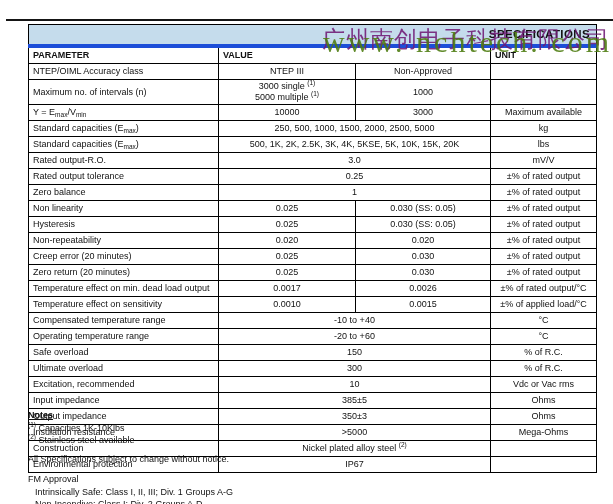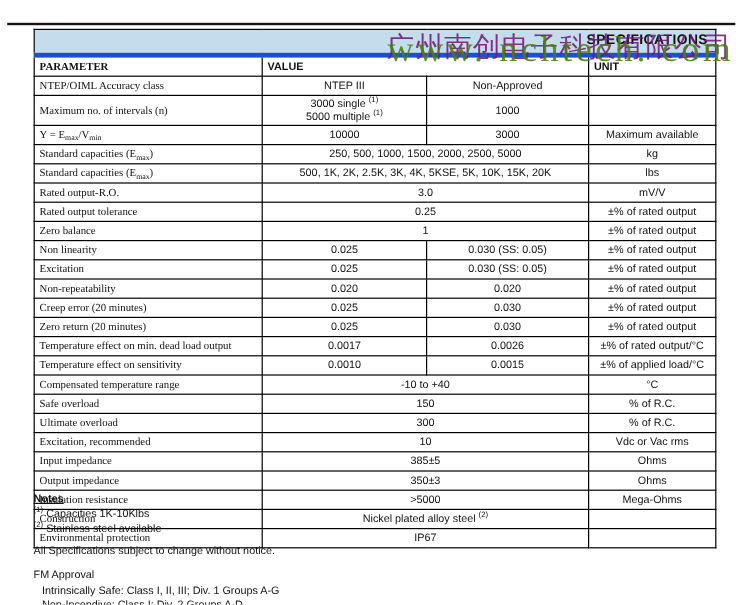--- a/index.html
+++ b/index.html
@@ -20,21 +20,21 @@
     border:1px solid #000;font-size:9px;line-height:11px;
     padding:1px 4px;height:13px;vertical-align:middle;
     overflow:hidden;white-space:nowrap;
   }
   .spec-table tr.title-row th{
     text-align:right;font-size:11.5px;letter-spacing:.4px;height:15px;
     padding:2px 6px;border-bottom:4px solid #1d4ed8;
   }
   .spec-table tr.hdr th{text-align:left;font-size:9px;}
   .spec-table .c{text-align:center;}
-  .spec-table .p{text-align:left;font-family:Liberation Serif, serif;}
+  .spec-table .p{text-align:left;}
   sub{font-size:6.5px;vertical-align:-2px;line-height:0;}
   sup{font-size:6.5px;vertical-align:4px;line-height:0;}
   .notes{position:absolute;left:28px;top:409px;font-size:9px;line-height:12.5px;z-index:1;}
   .notes-h{font-weight:bold;text-decoration:underline;}
   .disclaimer{margin-top:6px;}
   .fm{margin-top:8px;}
   .fm-line{padding-left:7px;}
 </style>
 </head>
 <body>
@@ -105,21 +105,21 @@
         <td colspan="2" class="c">1</td>
         <td class="c">±% of rated output</td>
       </tr>
       <tr>
         <td class="p">Non linearity</td>
         <td class="c">0.025</td>
         <td class="c">0.030 (SS: 0.05)</td>
         <td class="c">±% of rated output</td>
       </tr>
       <tr>
-        <td class="p">Excitation</td>
+        <td class="p">Hysteresis</td>
         <td class="c">0.025</td>
         <td class="c">0.030 (SS: 0.05)</td>
         <td class="c">±% of rated output</td>
       </tr>
       <tr>
         <td class="p">Non-repeatability</td>
         <td class="c">0.020</td>
         <td class="c">0.020</td>
         <td class="c">±% of rated output</td>
       </tr>
@@ -143,20 +143,25 @@
       </tr>
       <tr>
         <td class="p">Temperature effect on sensitivity</td>
         <td class="c">0.0010</td>
         <td class="c">0.0015</td>
         <td class="c">±% of applied load/°C</td>
       </tr>
       <tr>
         <td class="p">Compensated temperature range</td>
         <td colspan="2" class="c">-10 to +40</td>
+        <td class="c">°C</td>
+      </tr>
+      <tr>
+        <td class="p">Operating temperature range</td>
+        <td colspan="2" class="c">-20 to +60</td>
         <td class="c">°C</td>
       </tr>
       <tr>
         <td class="p">Safe overload</td>
         <td colspan="2" class="c">150</td>
         <td class="c">% of R.C.</td>
       </tr>
       <tr>
         <td class="p">Ultimate overload</td>
         <td colspan="2" class="c">300</td>

